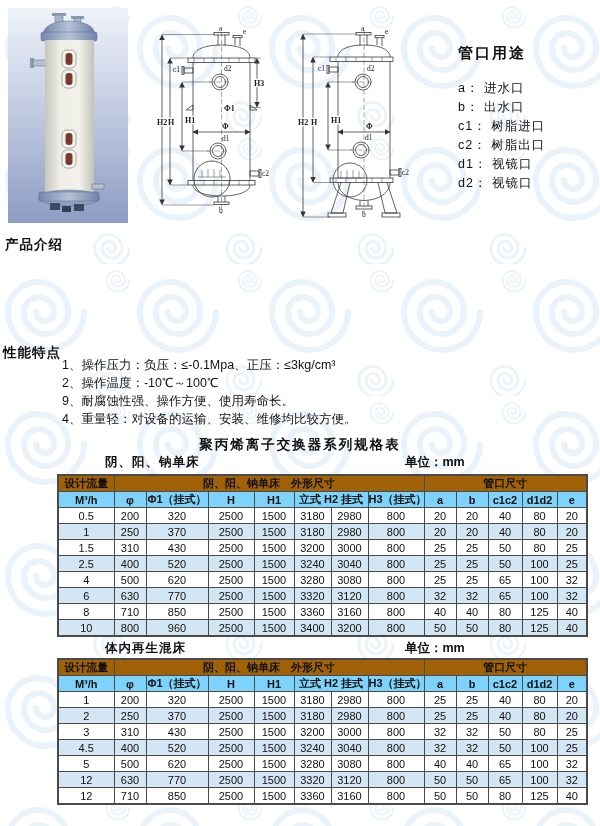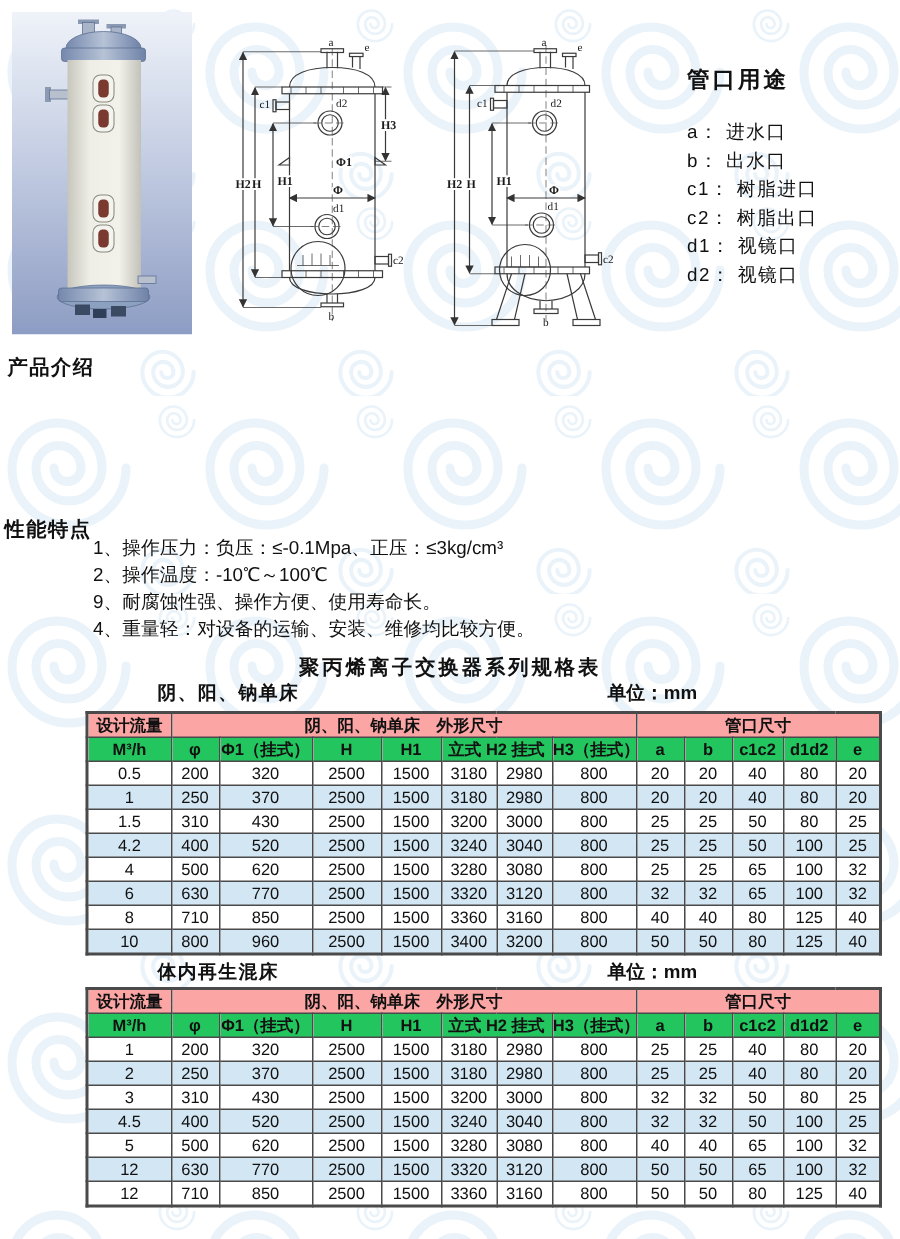--- a/index.html
+++ b/index.html
@@ -25,22 +25,22 @@
   .cap-row{left:57px;width:529px;height:16px;font-size:12.5px;font-weight:bold;}
   .cap-row .cap{position:absolute;left:48px;top:0;letter-spacing:1px;}
   .cap-row .unit{position:absolute;left:348px;top:0;font-weight:bold;}
   #cap1{top:454px;} #cap2{top:640px;}
   table.spec{position:absolute;left:57px;border-collapse:collapse;table-layout:fixed;
              width:531px;font-size:11px;text-align:center;border:2px solid #4a4a4a;}
   #table1{top:474px;} #table2{top:658px;}
   table.spec td{border:1px solid #4a4a4a;height:15px;padding:0;overflow:hidden;
                 white-space:nowrap;}
   table.spec thead td{font-weight:bold;}
-  table.spec thead tr.h1 td{background:#fca5a5;}
-  table.spec thead tr.h2 td{background:#22c55e;}
+  table.spec thead tr.h1 td{background:#a16207;}
+  table.spec thead tr.h2 td{background:#7dd3fc;}
   table.spec tbody tr:nth-child(odd) td{background:#ffffff;}
   table.spec tbody tr:nth-child(even) td{background:#d3e6f3;}
   
   #photo{left:8px;top:8px;} #diag1{left:148px;top:24px;} #diag2{left:284px;top:22px;}
   .dtext{font-family:"Liberation Serif",serif;font-size:7.5px;fill:#1a1a1a;}
   .dimt{font-family:"Liberation Serif",serif;font-size:8px;font-weight:bold;fill:#1a1a1a;
         stroke:#ffffff;stroke-width:2.5px;paint-order:stroke;}
   .dln{stroke:#3a3a3a;stroke-width:0.8;fill:none;}
   .thin{stroke:#3a3a3a;stroke-width:0.5;fill:none;}
   .axis{stroke:#555;stroke-width:0.5;stroke-dasharray:5 2.5;fill:none;}
@@ -397,21 +397,21 @@
           <td>3200</td>
           <td>3000</td>
           <td>800</td>
           <td>25</td>
           <td>25</td>
           <td>50</td>
           <td>80</td>
           <td>25</td>
         </tr>
         <tr>
-          <td>4.2</td>
+          <td>2.5</td>
           <td>400</td>
           <td>520</td>
           <td>2500</td>
           <td>1500</td>
           <td>3240</td>
           <td>3040</td>
           <td>800</td>
           <td>25</td>
           <td>25</td>
           <td>50</td>

